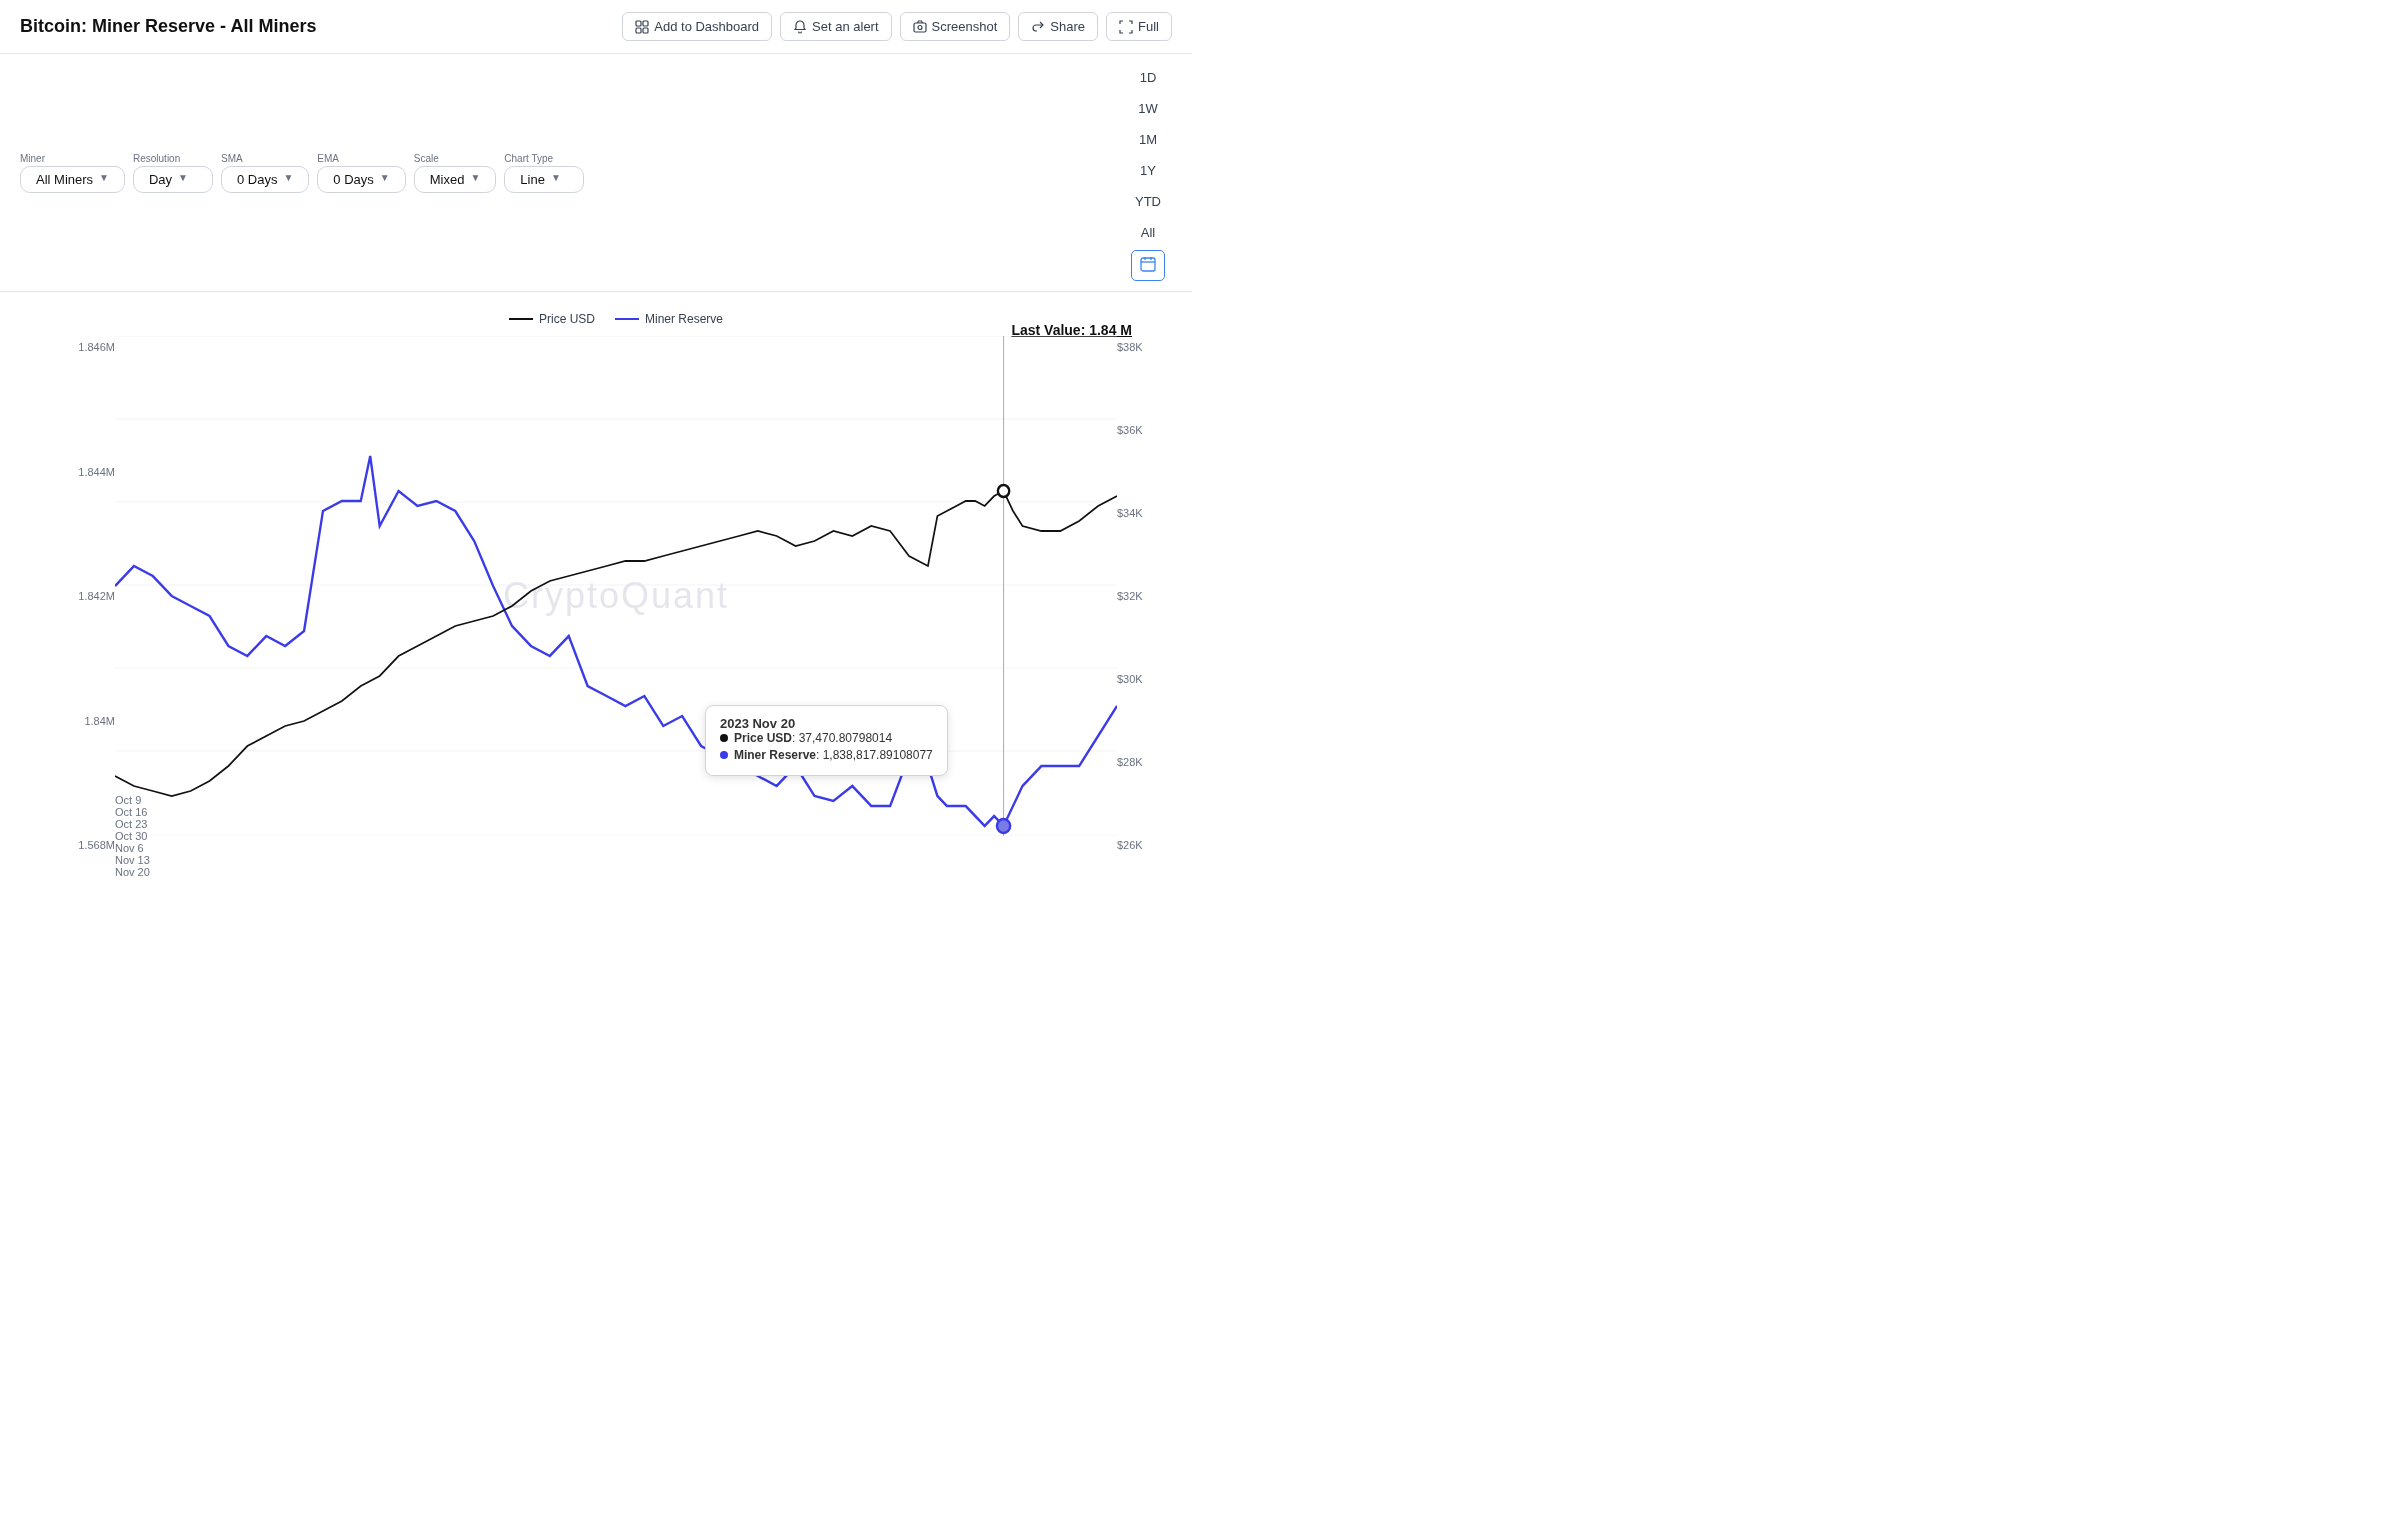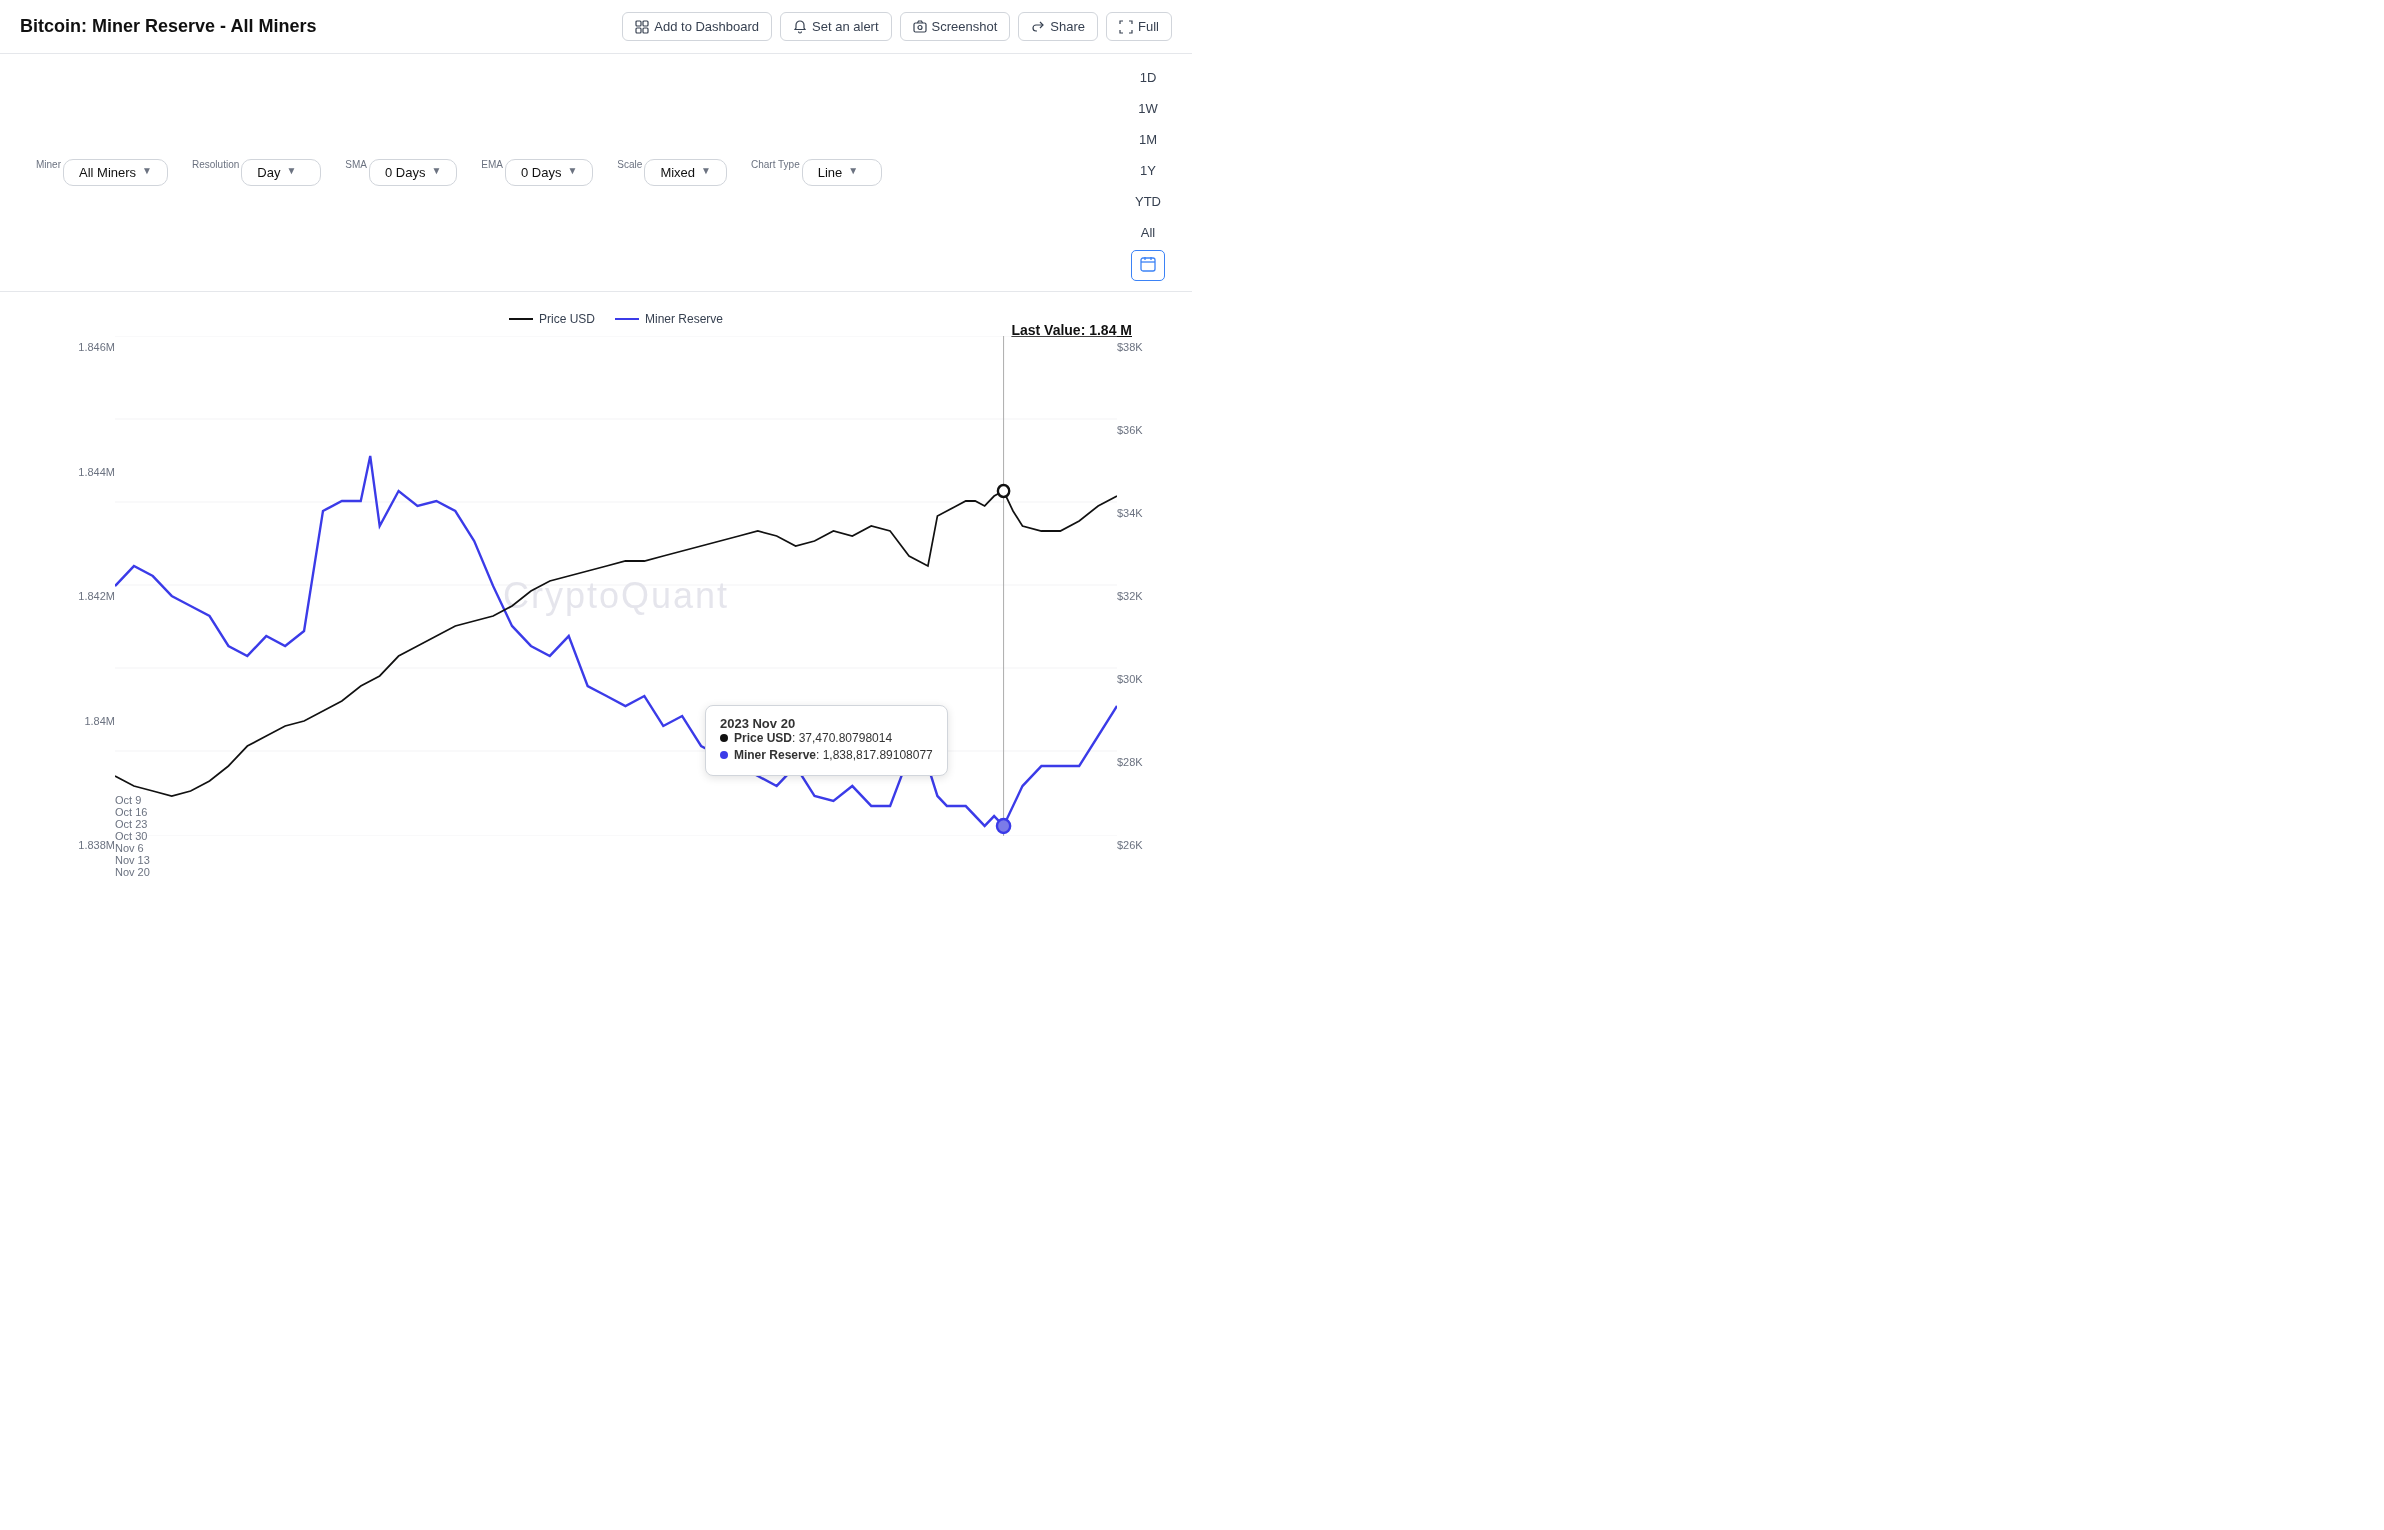--- a/index.html
+++ b/index.html
@@ -45,23 +45,22 @@
       justify-content: space-between;
       padding: 10px 20px;
       border-bottom: 1px solid #e5e7eb;
     }
     .controls-left {
       display: flex;
       gap: 8px;
     }
     .dropdown-control {
       display: flex;
-      flex-direction: row;
+      flex-direction: column;
       gap: 2px;
-      margin-left: 16px;
     }
     .dropdown-label {
       font-size: 10px;
       color: #6b7280;
     }
     .dropdown-btn {
       display: flex;
       gap: 6px;
       padding: 5px 15px;
       border: 1px solid #d1d5db;
@@ -361,21 +360,21 @@
 
   <div class="chart-container">
 
     <div class="watermark">CryptoQuant</div>
 
     <div class="y-axis-left">
       <span>1.846M</span>
       <span>1.844M</span>
       <span>1.842M</span>
       <span>1.84M</span>
-      <span>1.838M</span>
+      <span>1.568M</span>
     </div>
 
     <div class="y-axis-right">
       <span>$38K</span>
       <span>$36K</span>
       <span>$34K</span>
       <span>$32K</span>
       <span>$30K</span>
       <span>$28K</span>
       <span>$26K</span>

